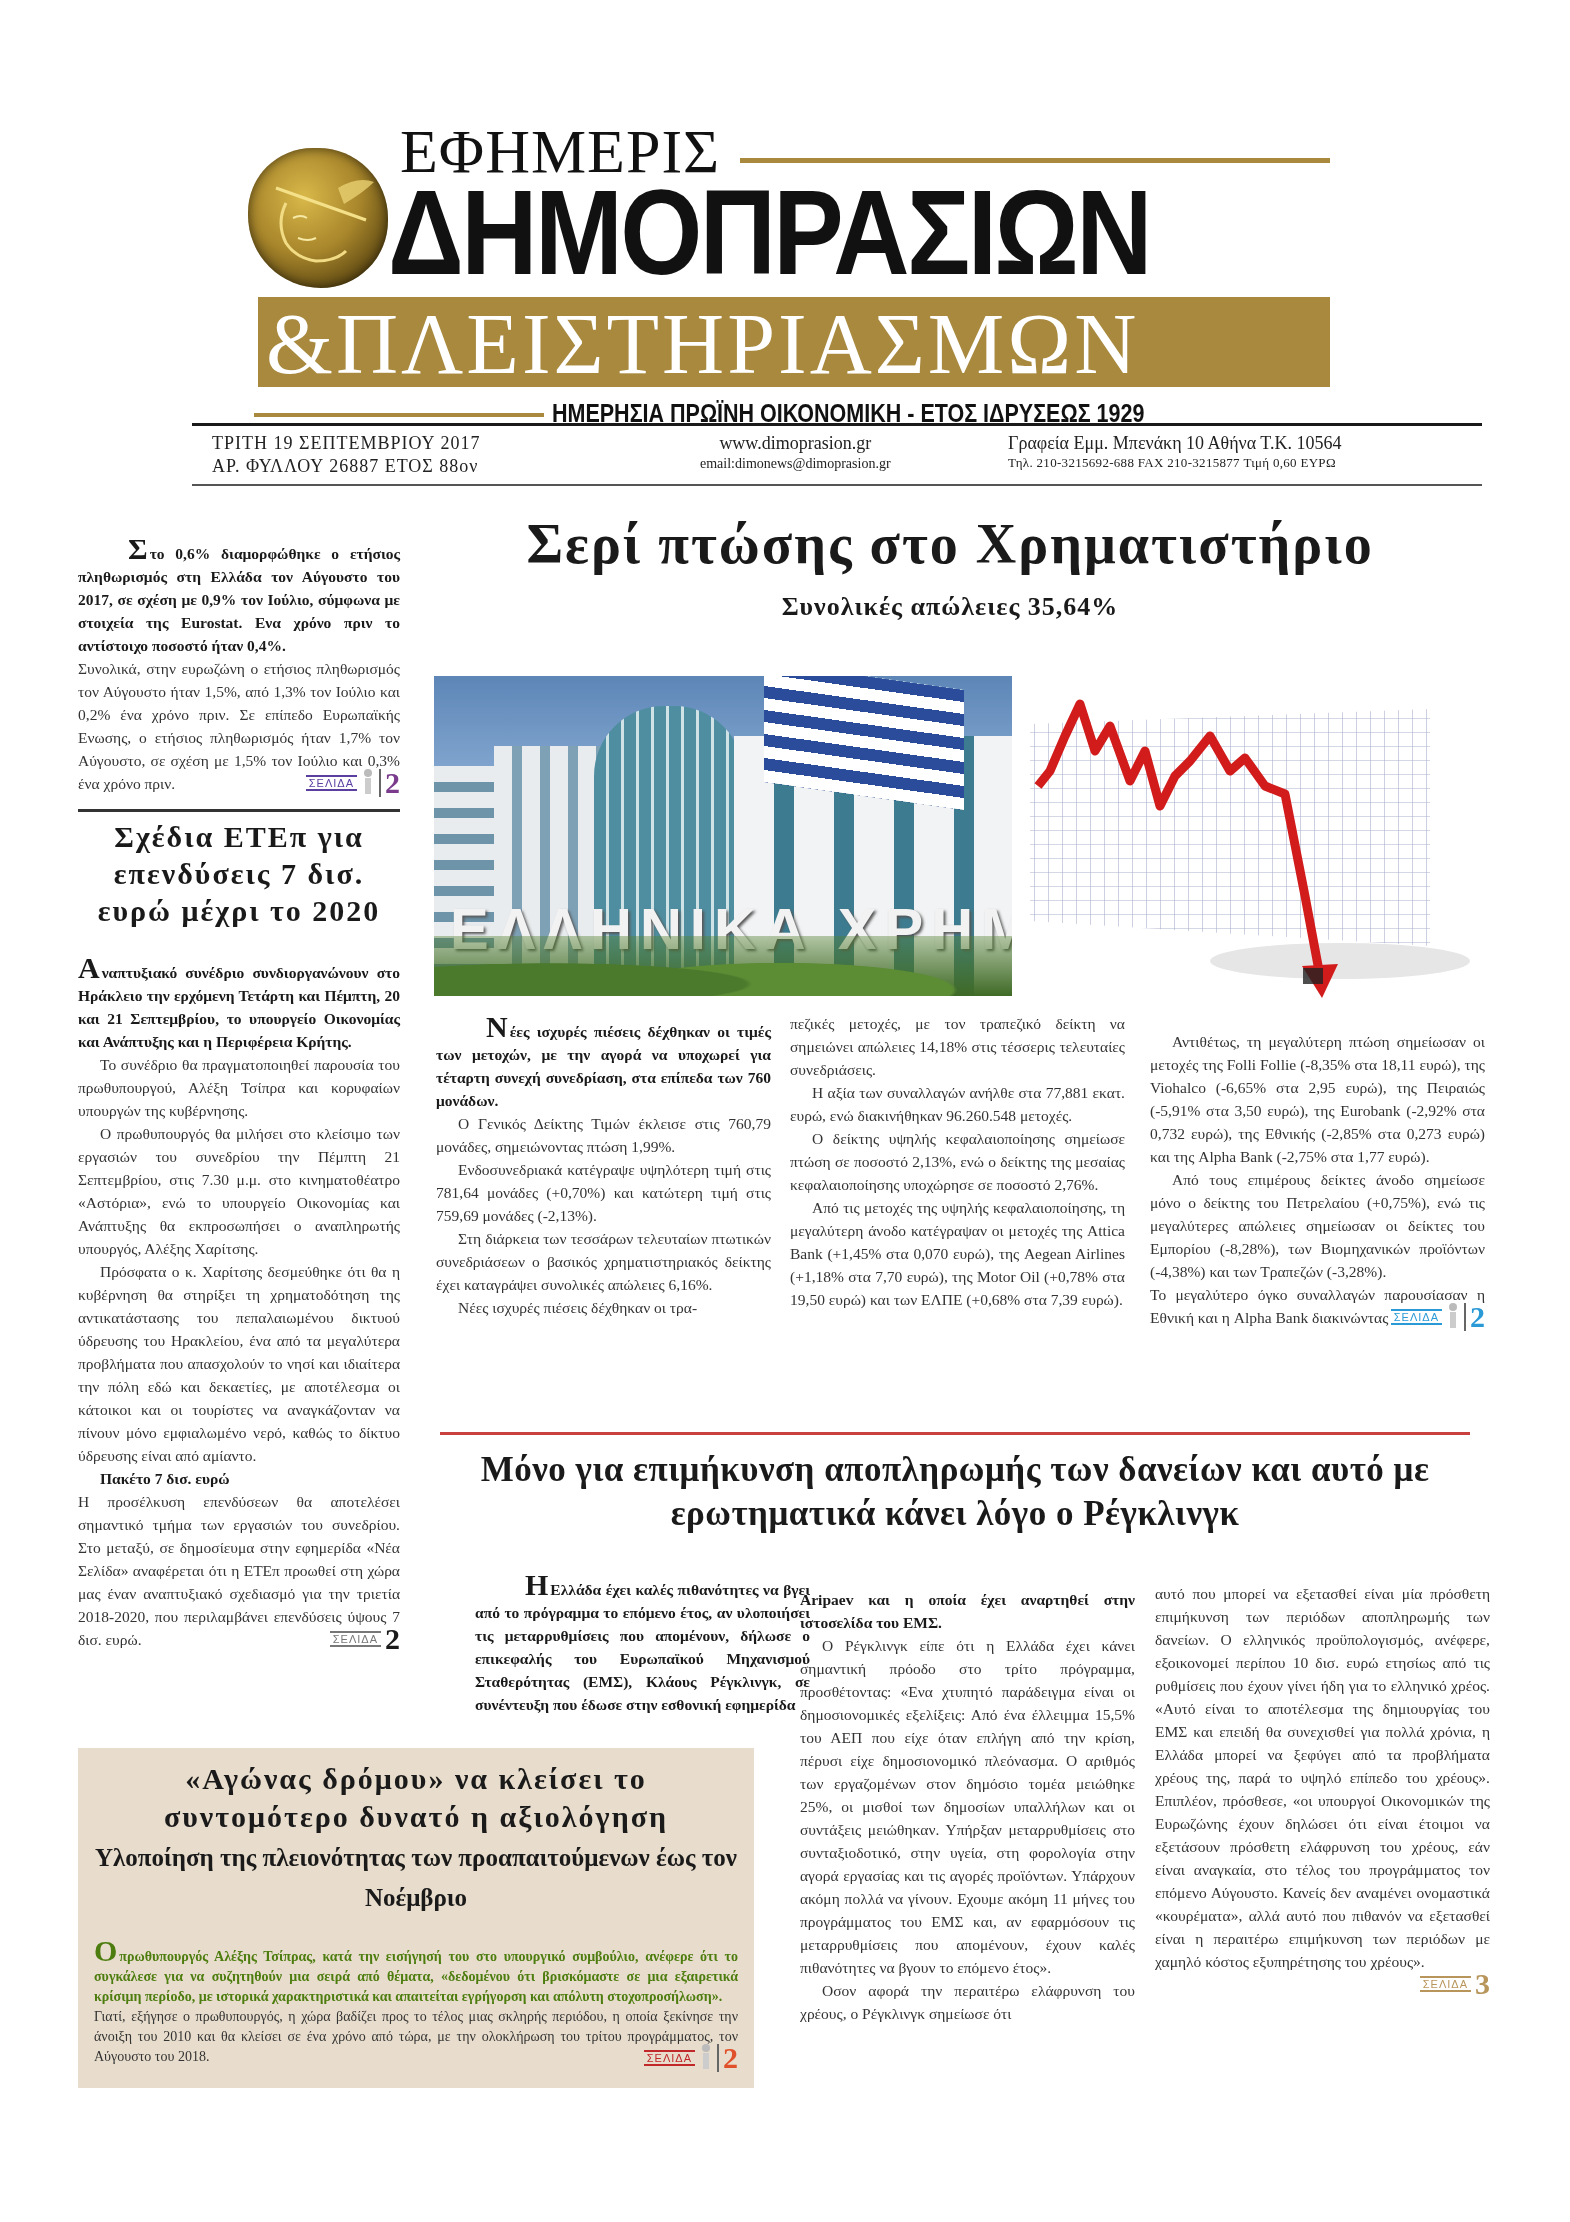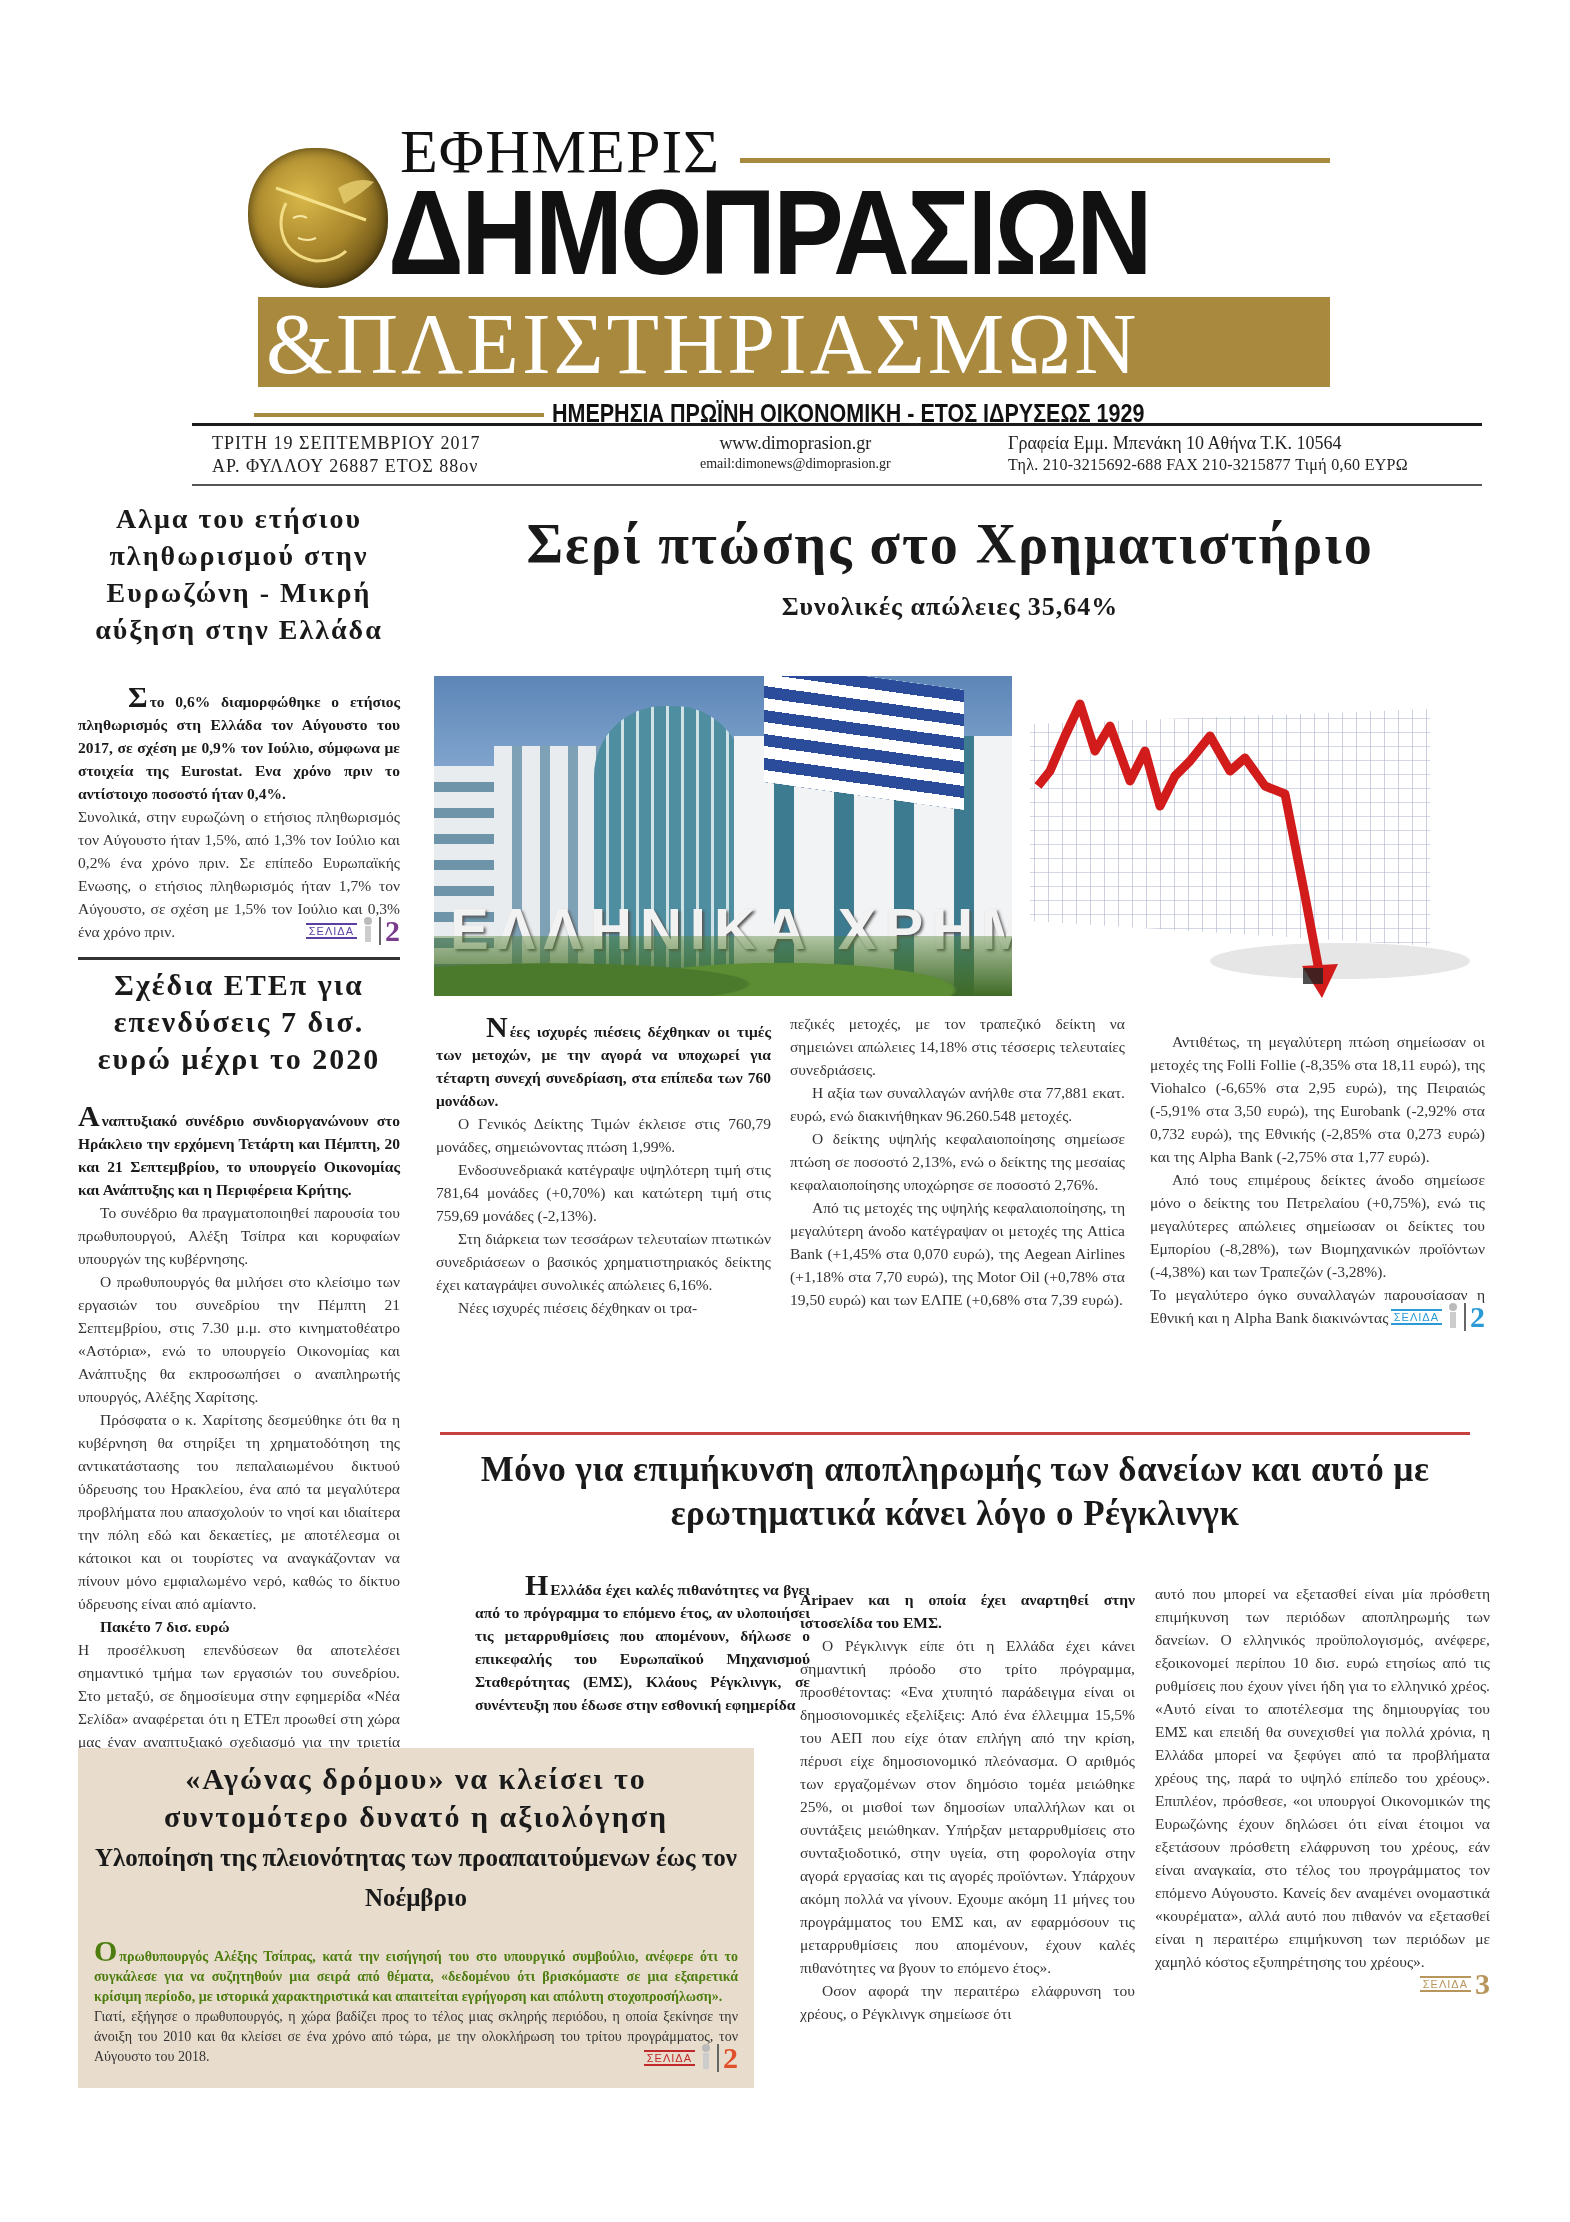--- a/index.html
+++ b/index.html
@@ -21,21 +21,21 @@
   .mh-tagline { position: absolute; left: 312px; top: 279px; font-family: "Liberation Sans", sans-serif; font-weight: 700; font-size: 25px; color: #111; white-space: nowrap; transform: scaleX(0.86); transform-origin: left top; }
 
   
   .rule-thick { position: absolute; left: 192px; top: 423px; width: 1290px; height: 3px; background: #1a1a1a; }
   .rule-thick2 { position: absolute; left: 192px; top: 484px; width: 1290px; height: 2px; background: #555; }
   .info { position: absolute; top: 432px; font-family: "Liberation Serif", serif; color: #222; line-height: 1.25; white-space: nowrap; }
   .info-left { left: 212px; font-size: 18px; letter-spacing: 1px; }
   .info-mid { left: 700px; font-size: 18px; text-align: center; }
   .info-mid .small { font-size: 14px; }
   .info-right { left: 1008px; font-size: 18px; text-align: left; }
-  .info-right .small { font-size: 16px; letter-spacing: .3px; }
+  .info-right .small { font-size: 13px; letter-spacing: .3px; }
 
   
   .headline { font-family: "Liberation Serif", serif; font-weight: 700; text-align: center; color: #1a1a1a; }
   .col-text { font-size: 15.5px; line-height: 23px; text-align: justify; color: #333; }
   .col-text p { text-indent: 22px; }
   .col-text p.lead { text-indent: 0; font-weight: 700; color: #1a1a1a; }
   .col-text p.sub { font-weight: 700; color: #1a1a1a; }
   .dropcap { font-size: 30px; font-weight: 700; margin-left: 50px; margin-right: 2px; line-height: 1; }
 
   .page-ref { display: inline-flex; align-items: center; gap: 4px; float: right; margin-top: -4px; }
@@ -118,21 +118,20 @@
   <div class="small">email:dimonews@dimoprasion.gr</div>
 </div>
 <div class="info info-right">
   <div>Γραφεία Εμμ. Μπενάκη 10 Αθήνα Τ.Κ. 10564</div>
   <div class="small">Τηλ.  210-3215692-688  FAX  210-3215877  Τιμή  0,60  ΕΥΡΩ</div>
 </div>
 <div class="rule-thick2"></div>
 
 <section class="left-col">
   <article>
-    <h2 class="headline left-h1">Αλμα του ετήσιου πληθωρισμού στην Ευρωζώνη - Μικρή αύξηση στην Ελλάδα</h2>
     <div class="col-text" style="margin-top:34px;">
       <p class="lead"><span class="dropcap">Σ</span><span>το 0,6% διαμορφώθηκε ο ετήσιος πληθωρισμός στη Ελλάδα τον Αύγουστο του 2017, σε σχέση με 0,9% τον Ιούλιο, σύμφωνα με στοιχεία της Eurostat. Ενα χρόνο πριν το αντίστοιχο ποσοστό ήταν 0,4%.</span></p>
       <p style="display:inline;">Συνολικά, στην ευρωζώνη ο ετήσιος πληθωρισμός τον Αύγουστο ήταν 1,5%, από 1,3% τον Ιούλιο και 0,2% ένα χρόνο πριν. Σε επίπεδο Ευρωπαϊκής Ενωσης, ο ετήσιος πληθωρισμός ήταν 1,7% τον Αύγουστο, σε σχέση με 1,5% τον Ιούλιο και 0,3% ένα χρόνο πριν.</p>
       <span class="page-ref" style="color:#7a3b8c;">
         <span class="lbl" style="color:#5a3fa0;">ΣΕΛΙΔΑ</span>
         <span class="fig"></span>
         <span class="bar"></span>
         <span class="num">2</span>
       </span>
     </div>

